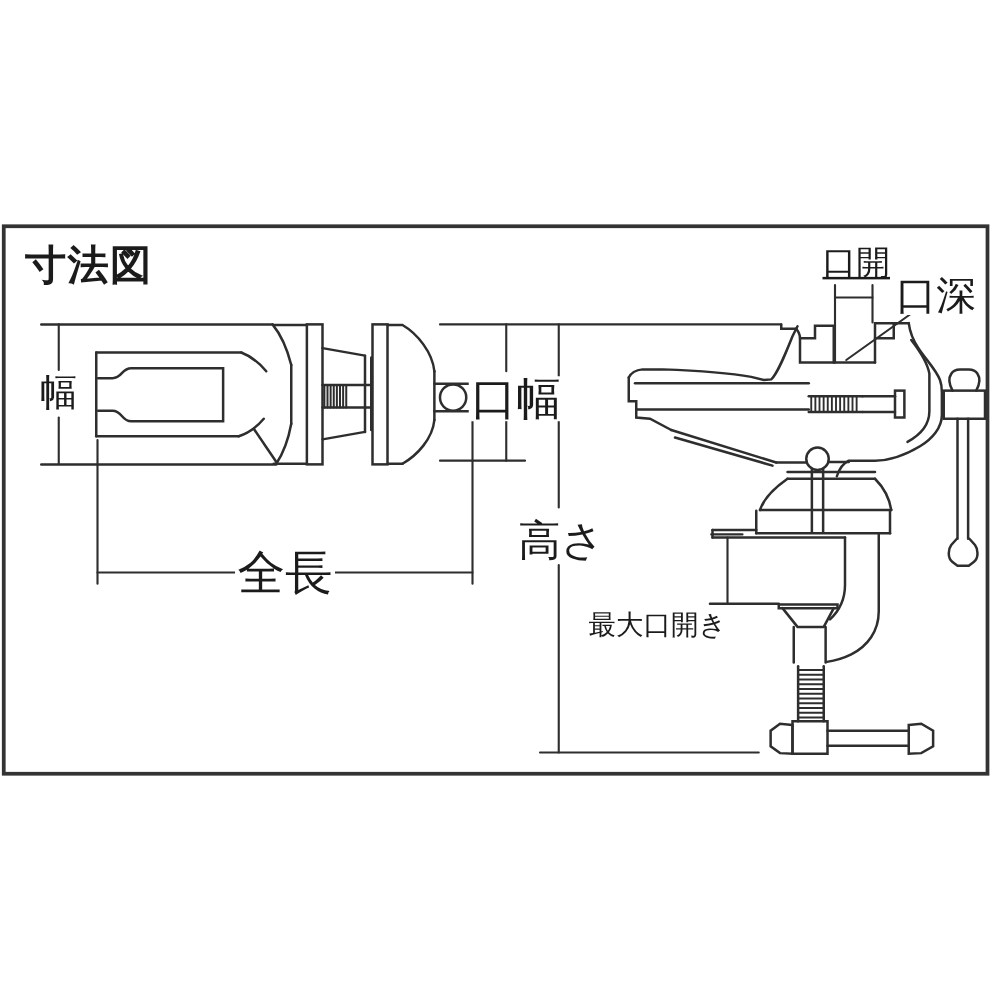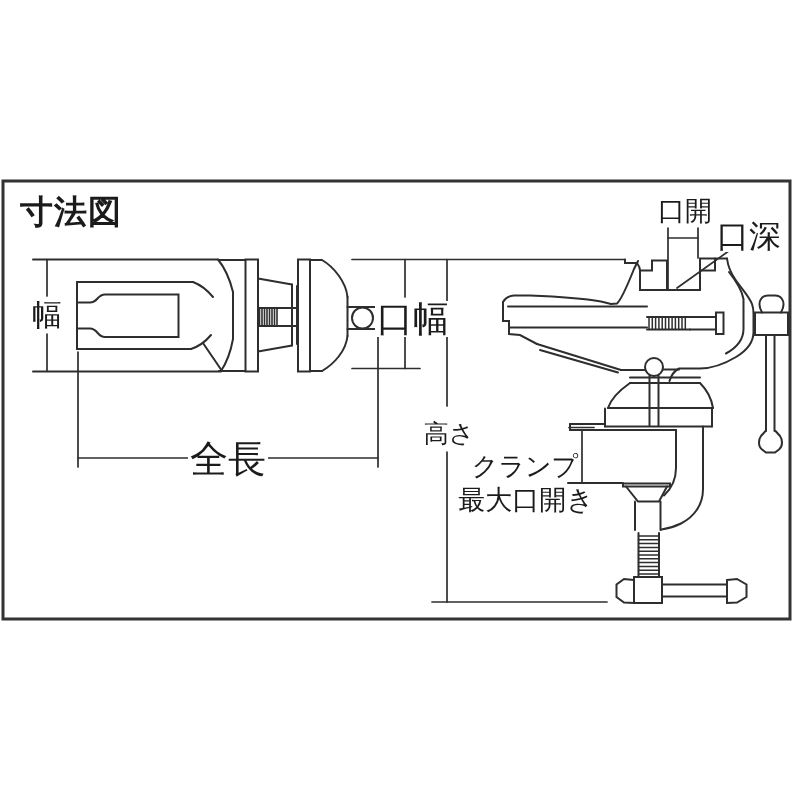--- a/index.html
+++ b/index.html
@@ -196,23 +196,22 @@
   </svg>
 
   <div class="title" style="left:20px;top:195px;font-size:33px;">寸法図</div>
 
   <div class="lbl" style="left:47px;top:315px;font-size:30px;">幅</div>
 
   <div class="lbl" style="left:413px;top:319px;font-size:36px;">口幅</div>
 
   <div class="lbl" style="left:228px;top:459px;font-size:38px;">全長</div>
 
-  <div class="lbl" style="left:449px;top:433px;font-size:25px;">高さ</div>
-
-  <div class="lbl" style="left:685px;top:211px;font-size:27px;">口開</div>
+  <div class="lbl" style="left:449px;top:433px;font-size:34px;">高さ</div>
+
+  <div class="lbl" style="left:685px;top:211px;font-size:27px;text-decoration:underline;">口開</div>
 
   <div class="lbl" style="left:749px;top:236px;font-size:32px;">口深</div>
 
-  <div class="lbl" style="left:525px;top:466px;font-size:26px;">クランプ</div>
-
-  <div class="lbl" style="left:526px;top:500px;font-size:27px;">最大口開き</div>
+
+  <div class="lbl" style="left:526px;top:500px;font-size:22px;">最大口開き</div>
 
 </div>
 
 </body></html>

